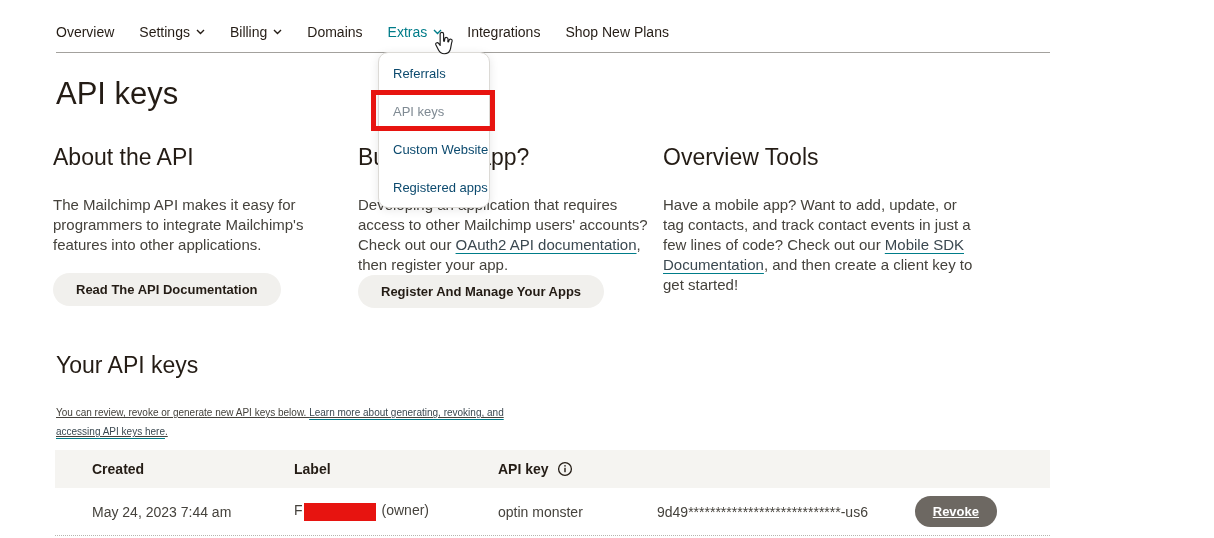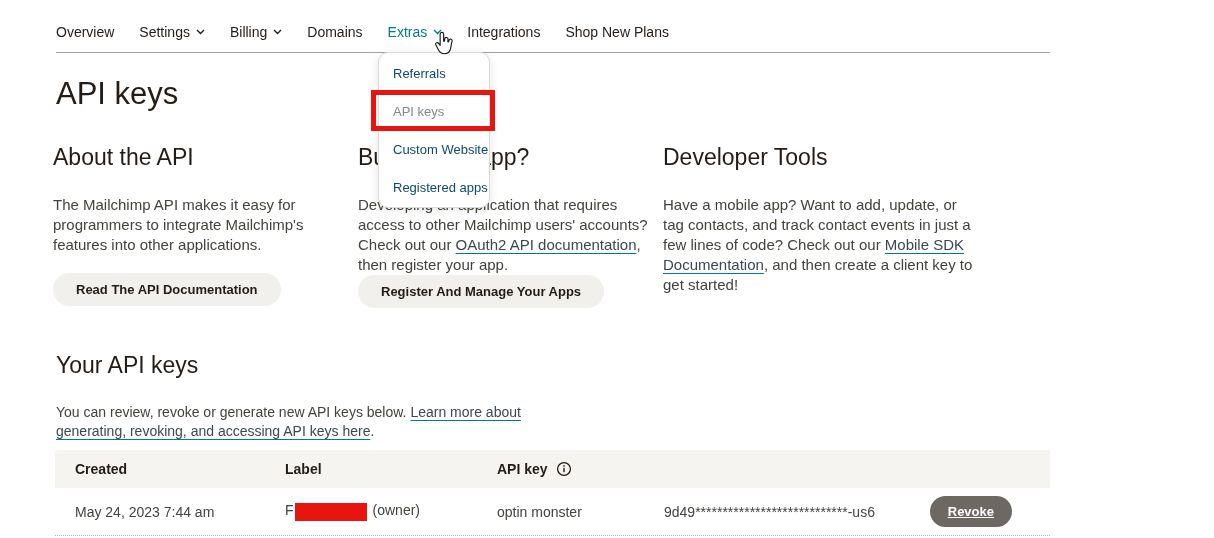--- a/index.html
+++ b/index.html
@@ -40,27 +40,27 @@
   }
   .pill-btn {
     margin-top:auto; align-self:flex-start;
     background:#f1f0ed; border:none; border-radius:18px;
     padding:9px 23px; font-size:13px; font-weight:bold; color:#241c15;
     font-family:inherit; cursor:pointer;
   }
 
   
   .your-keys { position:absolute; left:56px; top:352px; }
-  .intro { margin-top:24px; width:472px; font-size:14px; line-height:19px; color:#45423c; }
+  .intro { margin-top:24px; width:472px; font-size:10px; line-height:19px; color:#45423c;text-decoration:underline; }
 
   
   .keys-table { position:absolute; left:55px; top:450px; width:995px; }
   .t-head, .t-row {
     display:grid; grid-template-columns:202px 204px 159px 270px 140px;
-    align-items:center; padding-left:20px;gap:8px;
+    align-items:center; padding-left:37px;
   }
   .t-head { height:38px; background:#f5f4f1; font-size:14px; font-weight:bold; color:#241c15; }
   .t-row { height:48px; border-bottom:1px dotted #b7b5af; font-size:14px; color:#45423c; }
   .th-apikey { display:inline-flex; align-items:center; gap:8px; }
   .redact-box { display:inline-block; width:72px; height:18px; background:#e71410; vertical-align:middle; margin:0 6px 0 1px; }
   .action-cell { display:flex; justify-content:flex-end; padding-right:70px; }
   .revoke-btn {
     background:#6d6862; color:#fff; border:none; border-radius:16px;
     padding:8px 18px; font-size:13px; font-weight:bold; font-family:inherit; cursor:pointer;text-decoration:underline;
   }
@@ -135,21 +135,21 @@
       <button class="pill-btn">Read The API Documentation</button>
     </div>
 
     <div class="col">
       <div class="h2">Building an app?</div>
       <p class="body-text"><span>Developing an application that requires access to other Mailchimp users' accounts? Check out our </span><a class="inline-link">OAuth2 API documentation</a><span>, then register your app.</span></p>
       <button class="pill-btn">Register And Manage Your Apps</button>
     </div>
 
     <div class="col">
-      <div class="h2">Developer Tools</div>
+      <div class="h2">Overview Tools</div>
       <p class="body-text"><span>Have a mobile app? Want to add, update, or tag contacts, and track contact events in just a few lines of code? Check out our </span><a class="inline-link">Mobile SDK Documentation</a><span>, and then create a client key to get started!</span></p>
     </div>
 
   </div>
 
   <div class="your-keys">
     <div class="h2">Your API keys</div>
     <p class="intro"><span>You can review, revoke or generate new API keys below. </span><a class="inline-link">Learn more about generating, revoking, and accessing API keys here</a><span>.</span></p>
   </div>
 

